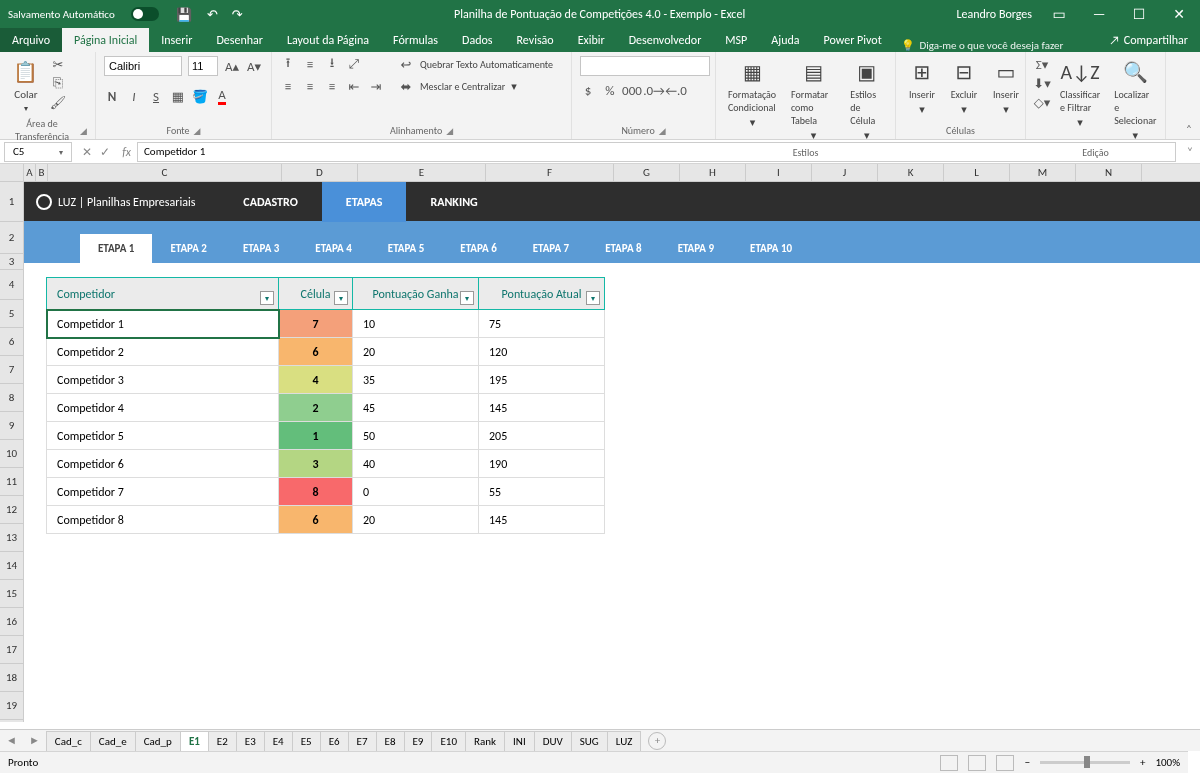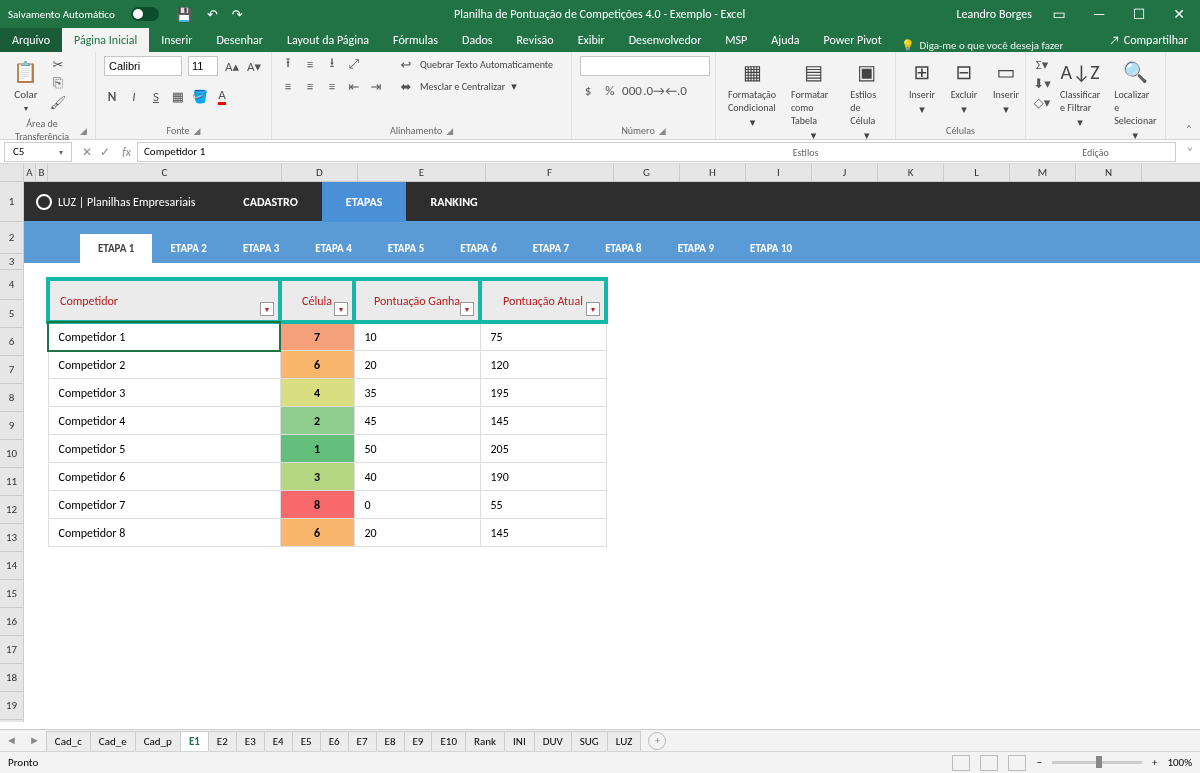--- a/index.html
+++ b/index.html
@@ -49,31 +49,31 @@
 .sheet-content { flex: 1; position: relative; overflow:hidden;}
 .topnav { background: #2e2e2e; height: 40px; display: flex; align-items: center; padding-left: 12px; gap: 0; }
 .topnav .logo { color: #fff; font-size: 12px; display:flex; align-items:center; gap:6px; margin-right: 24px;}
 .topnav .logo .ring{ width:16px;height:16px;border:2px solid #fff;border-radius:50%;}
 .topnav .nv { color: #fff; font-size: 12px; font-weight: bold; padding: 0 24px; height:40px; display:flex; align-items:center; cursor:pointer;}
 .topnav .nv.sel { background: #4a90d9; }
 .etapa-bar { background: #5b9bd5; height: 42px; display: flex; align-items: flex-end; padding-left: 56px; margin-top:-1px;}
 .etapa-bar .et { font-size: 11px; font-weight: bold; color: #fff; padding: 8px 18px; cursor: pointer; }
 .etapa-bar .et.active { background: #fff; color: #444; }
 .data-table { margin-left: 22px; margin-top: 14px; border-collapse: collapse; font-size: 12px; }
-.data-table th { background: #ebebeb; border: 4px solid #14b8a6; padding: 6px 10px; text-align: left; font-weight: normal; color:#b91c1c; position:relative; height:43px;}
+.data-table th { background: #ebebeb; border: 1px solid #14b8a6; padding: 6px 10px; text-align: left; font-weight: normal; color:#0f766e; position:relative; height:32px;}
 .data-table th .filter { position:absolute; right:4px; bottom:4px; width:14px; height:14px; border:1px solid #999; background:#fff; font-size:8px; display:flex;align-items:center;justify-content:center; cursor:pointer;}
 .data-table td { border: 1px solid #ddd; padding: 6px 10px; height: 28px; background:#fff;}
 .data-table td.pos { text-align: center; font-weight: bold; }
 .data-table tr.active td.comp { outline: 2px solid #217346; outline-offset:-1px; background:#fff;}
 .sheet-tabs-bar { height: 22px; border-top: 1px solid #ccc; display: flex; align-items: center; background: #f3f3f3; font-size: 11px; position:absolute; bottom:22px; left:0; right:0;}
 .sheet-tabs-bar .navbtn { padding: 0 6px; color: #888; cursor: pointer; }
 .sheet-tabs-bar .stab { padding: 3px 8px; border: 1px solid #ccc; border-bottom: none; background: #ececec; margin-right: -1px; cursor: pointer; }
 .sheet-tabs-bar .stab.active { background: #fff; color:#217346; font-weight:bold;}
 .sheet-tabs-bar .addtab { width:18px; height:18px; border:1px solid #bbb; border-radius:50%; display:flex;align-items:center;justify-content:center; margin-left:8px; cursor:pointer; color:#888;}
-.statusbar { position:absolute; bottom:0; left:0; right:0; height: 22px; background: #f3f3f3; border-top: 1px solid #d4d4d4; display: flex; align-items: center; font-size: 11px; padding: 0 8px; }
+.statusbar { position:absolute; bottom:0; left:0; right:12px; height: 22px; background: #f3f3f3; border-top: 1px solid #d4d4d4; display: flex; align-items: center; font-size: 11px; padding: 0 8px; }
 .statusbar .right { margin-left: auto; display: flex; align-items: center; gap: 10px; }
 .statusbar .viewbtn { width:18px; height:16px; border:1px solid #bbb; cursor:pointer;}
 .statusbar .slider { width: 90px; height: 3px; background: #ccc; position: relative; cursor:pointer;}
 .statusbar .slider::after { content:""; position:absolute; width:6px; height:12px; background:#888; top:-5px; left:44px;}
 .ribbon-collapse { margin-left:auto; padding:4px 8px; cursor:pointer; align-self:flex-end; color:#666;}
 .sublabel { font-size:10px; }
 </style>
 </head>
 <body>
 

